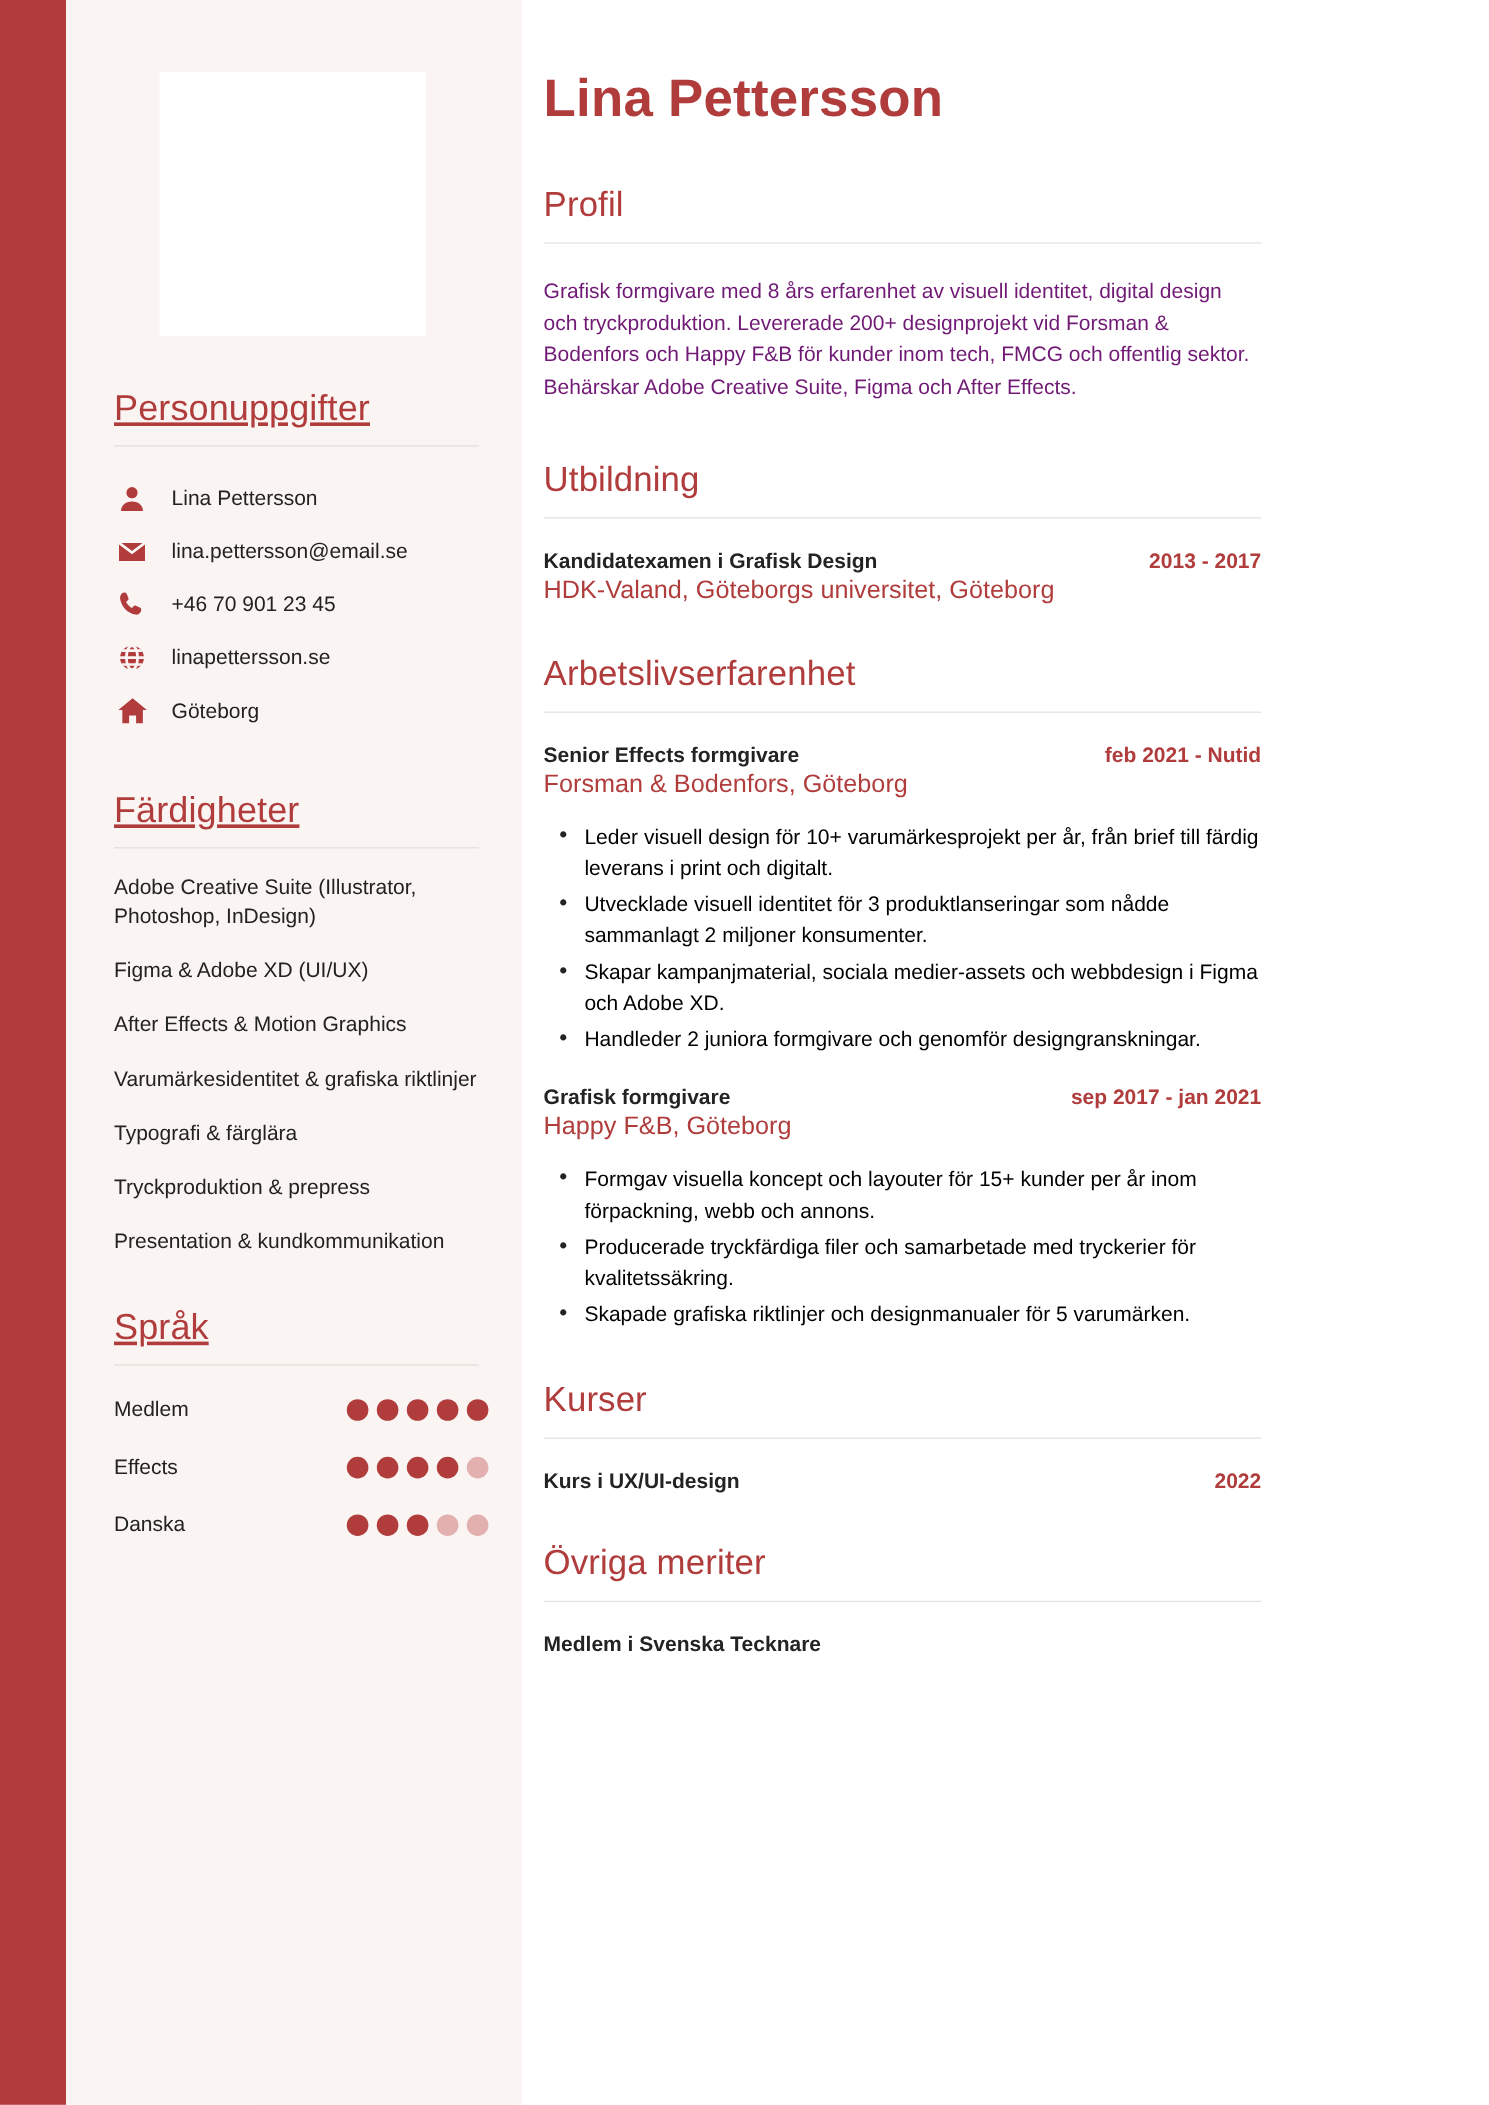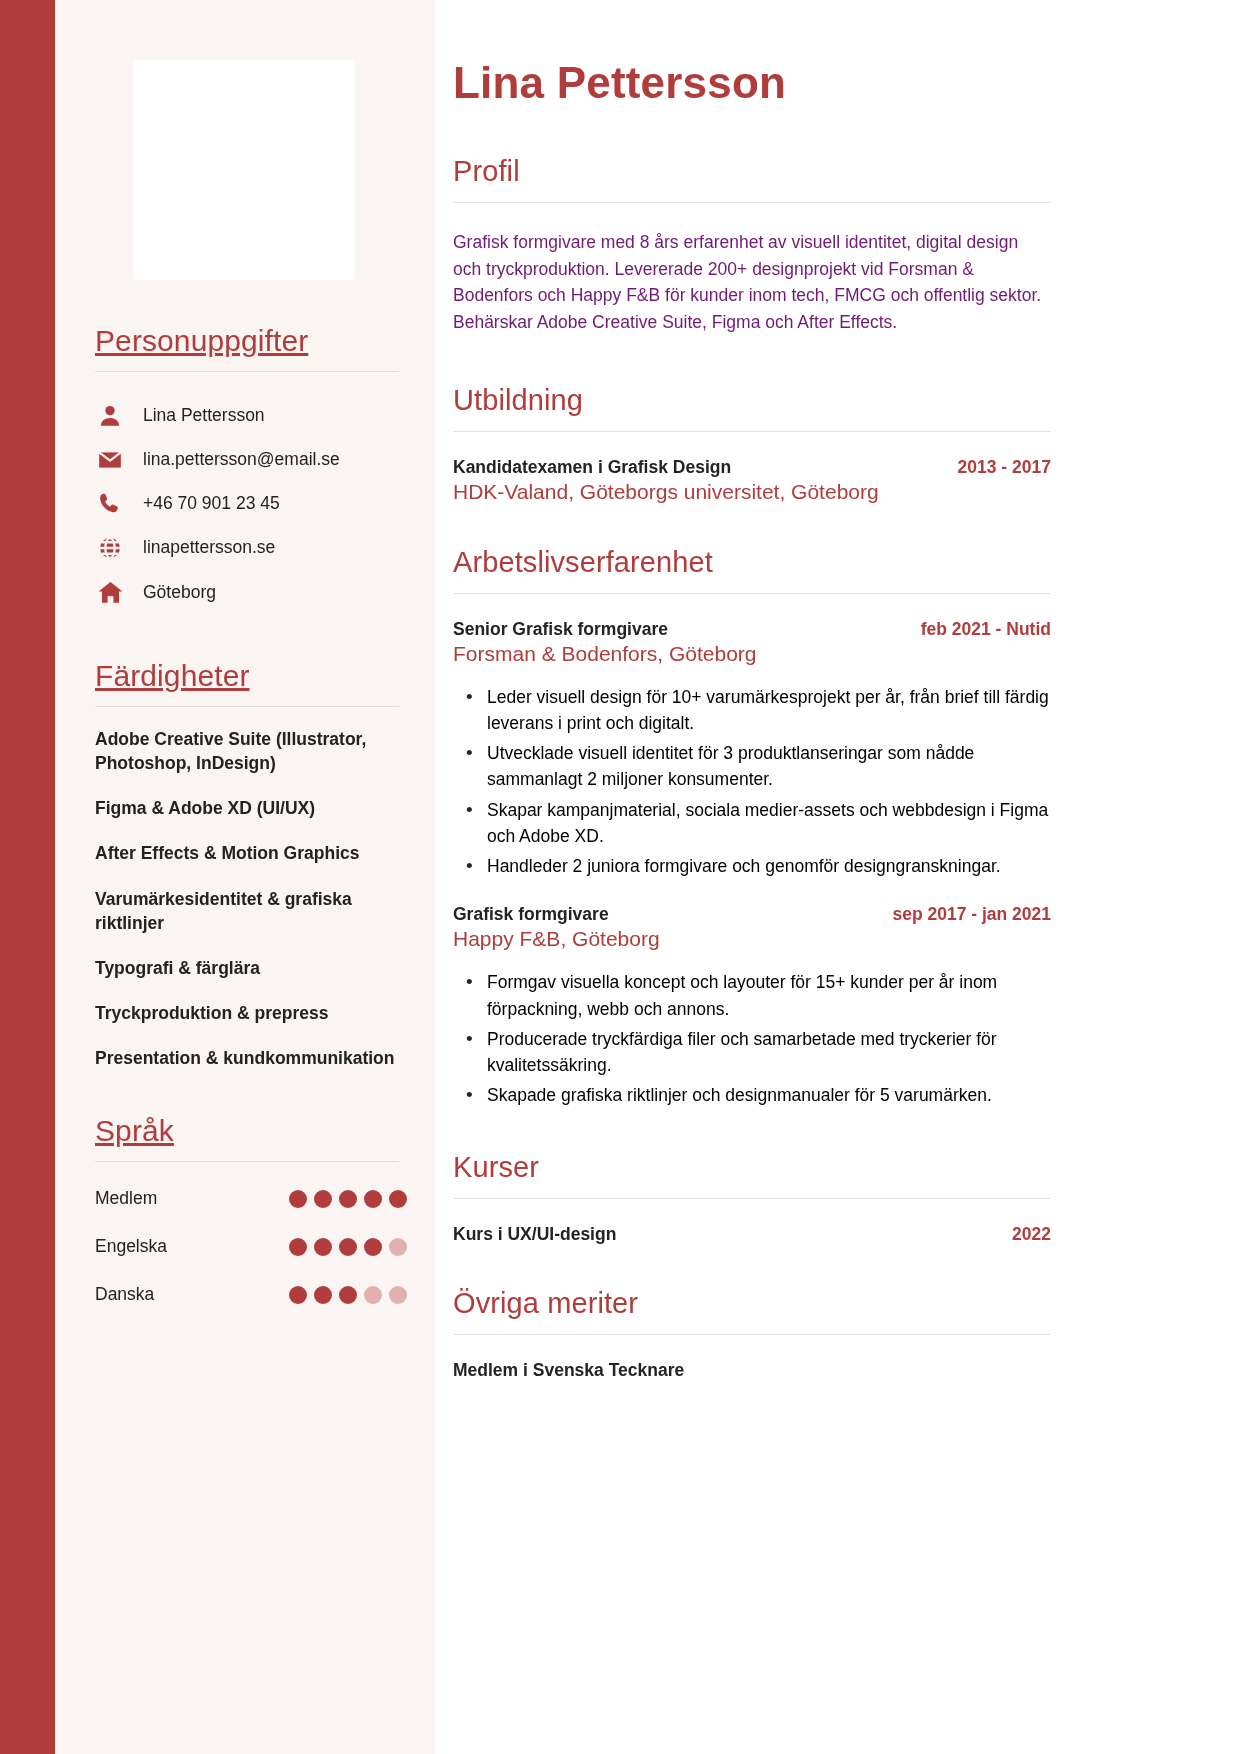--- a/index.html
+++ b/index.html
@@ -27,21 +27,21 @@
     text-decoration:underline;
   }
   .side-rule { height:1px; background:#e3dcda; margin:13px 20px 0 20px; }
 
   .contact-list { margin:22px 0 0 0; }
   .contact-row { display:flex; align-items:center; gap:18px; padding:9px 0 9px 20px; }
   .contact-row .ico { width:30px; flex:0 0 30px; display:flex; align-items:center; justify-content:center; }
   .contact-row .ico svg { display:block; }
   .contact-row .txt { font-size:17.5px; color:#222; line-height:1.25; }
 
-  .skill-list { margin:20px 0 0 0;font-weight:bold; }
+  .skill-list { margin:20px 0 0 0; }
   .skill-item {
     font-size:17.5px; color:#222; line-height:1.38;
     padding:0 16px 0 20px; margin-bottom:21px;
   }
   .skill-item:last-child { margin-bottom:16px; }
 
   .lang-list { margin:26px 0 0 0; }
   .lang-row { display:flex; align-items:center; justify-content:space-between; padding:0 12px 0 20px; margin-bottom:27px; }
   .lang-name { font-size:17.5px; color:#222; }
   .dots { display:flex; gap:7px; }
@@ -169,21 +169,21 @@
         <span class="dots">
             <span class="dot"></span>
             <span class="dot"></span>
             <span class="dot"></span>
             <span class="dot"></span>
             <span class="dot"></span>
           </span>
       </div>
 
       <div class="lang-row">
-        <span class="lang-name">Engelska</span>
+        <span class="lang-name">Effects</span>
         <span class="dots">
             <span class="dot"></span>
             <span class="dot"></span>
             <span class="dot"></span>
             <span class="dot"></span>
             <span class="dot off"></span>
           </span>
       </div>
 
       <div class="lang-row">
@@ -217,21 +217,21 @@
         <span class="entry-date">2013 - 2017</span>
       </div>
       <div class="entry-sub">HDK-Valand, Göteborgs universitet, Göteborg</div>
     </div>
 
     <h2 class="sec-h tight">Arbetslivserfarenhet</h2>
     <div class="sec-rule"></div>
 
     <div class="entry">
       <div class="entry-top">
-        <span class="entry-title">Senior Grafisk formgivare</span>
+        <span class="entry-title">Senior Effects formgivare</span>
         <span class="entry-date">feb 2021 - Nutid</span>
       </div>
       <div class="entry-sub">Forsman &amp; Bodenfors, Göteborg</div>
       <ul class="bullets">
         <li>Leder visuell design för 10+ varumärkesprojekt per år, från brief till färdig leverans i print och digitalt.</li>
         <li>Utvecklade visuell identitet för 3 produktlanseringar som nådde sammanlagt 2 miljoner konsumenter.</li>
         <li>Skapar kampanjmaterial, sociala medier-assets och webbdesign i Figma och Adobe XD.</li>
         <li>Handleder 2 juniora formgivare och genomför designgranskningar.</li>
       </ul>
     </div>

